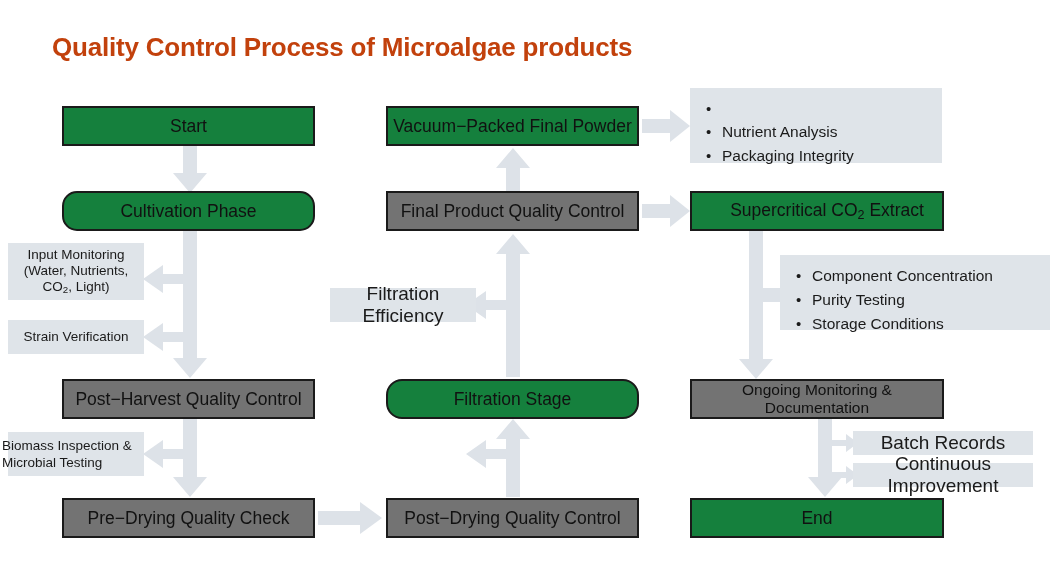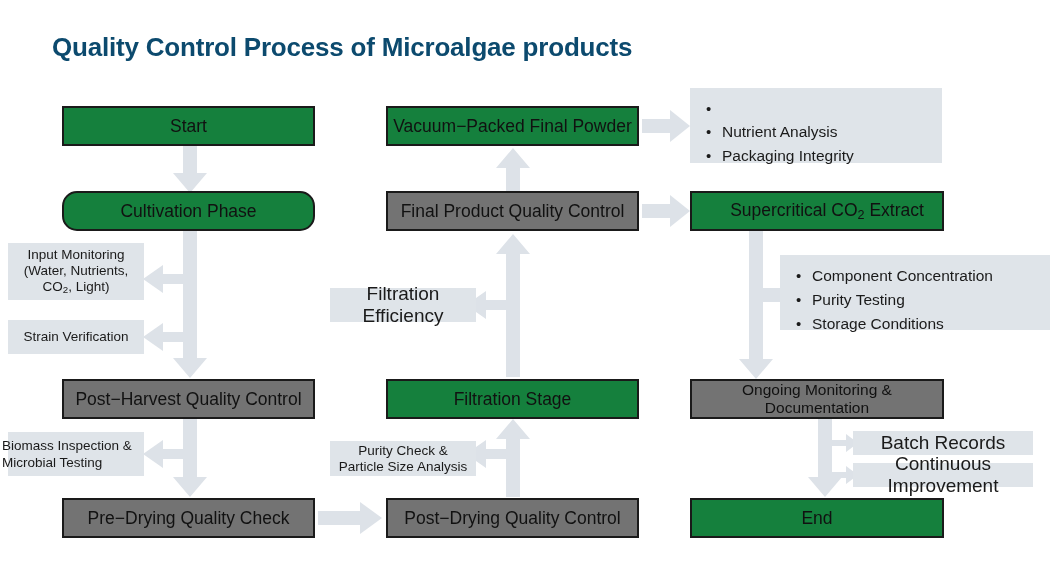--- a/index.html
+++ b/index.html
@@ -77,21 +77,21 @@
     line-height: 1.28;
   }
   sub {
     font-size: 0.72em;
     vertical-align: -0.22em;
   }
   .title {
     position: absolute;
     font-size: 26px;
     font-weight: bold;
-    color: #0c4a6e;
+    color: #c2410c;
     letter-spacing: -0.2px;
     white-space: nowrap;
   }
   .arrow {
     position: absolute;
   }
   .arrow svg { display: block; }
 </style>
 </head>
 <body>
@@ -233,26 +233,22 @@
   </div>
 
   <div class="node box yellow" style="left:62px; top:498px; width:253px; height:40px;">Pre−Drying Quality Check</div>
 
   <div class="node box" style="left:386px; top:106px; width:253px; height:40px;">Vacuum−Packed Final Powder</div>
 
   <div class="node box yellow" style="left:386px; top:191px; width:253px; height:40px;">Final Product Quality Control</div>
 
   <div class="node chip big" style="left:330px; top:288px; width:146px; height:34px;">Filtration Efficiency</div>
 
-  <div class="node box" style="left:386px; top:379px; width:253px; height:40px;">Filtration Stage</div>
-
-  <div class="node chip" style="left:330px; top:441px; width:146px; height:35px; flex-direction:column;">
-    <span>Purity Check &amp;</span>
-    <span>Particle Size Analysis</span>
-  </div>
+  <div class="node box" style="left:386px; top:379px; width:253px; height:40px;border-radius:16px;">Filtration Stage</div>
+
 
   <div class="node box yellow" style="left:386px; top:498px; width:253px; height:40px;">Post−Drying Quality Control</div>
 
   <div class="node chip bullets" style="left:690px; top:88px; width:252px; height:75px;">
     <div class="bline">
       <span class="bdot">•</span>
     </div>
     <div class="bline">
       <span class="bdot">•</span>
       <span>Nutrient Analysis</span>

